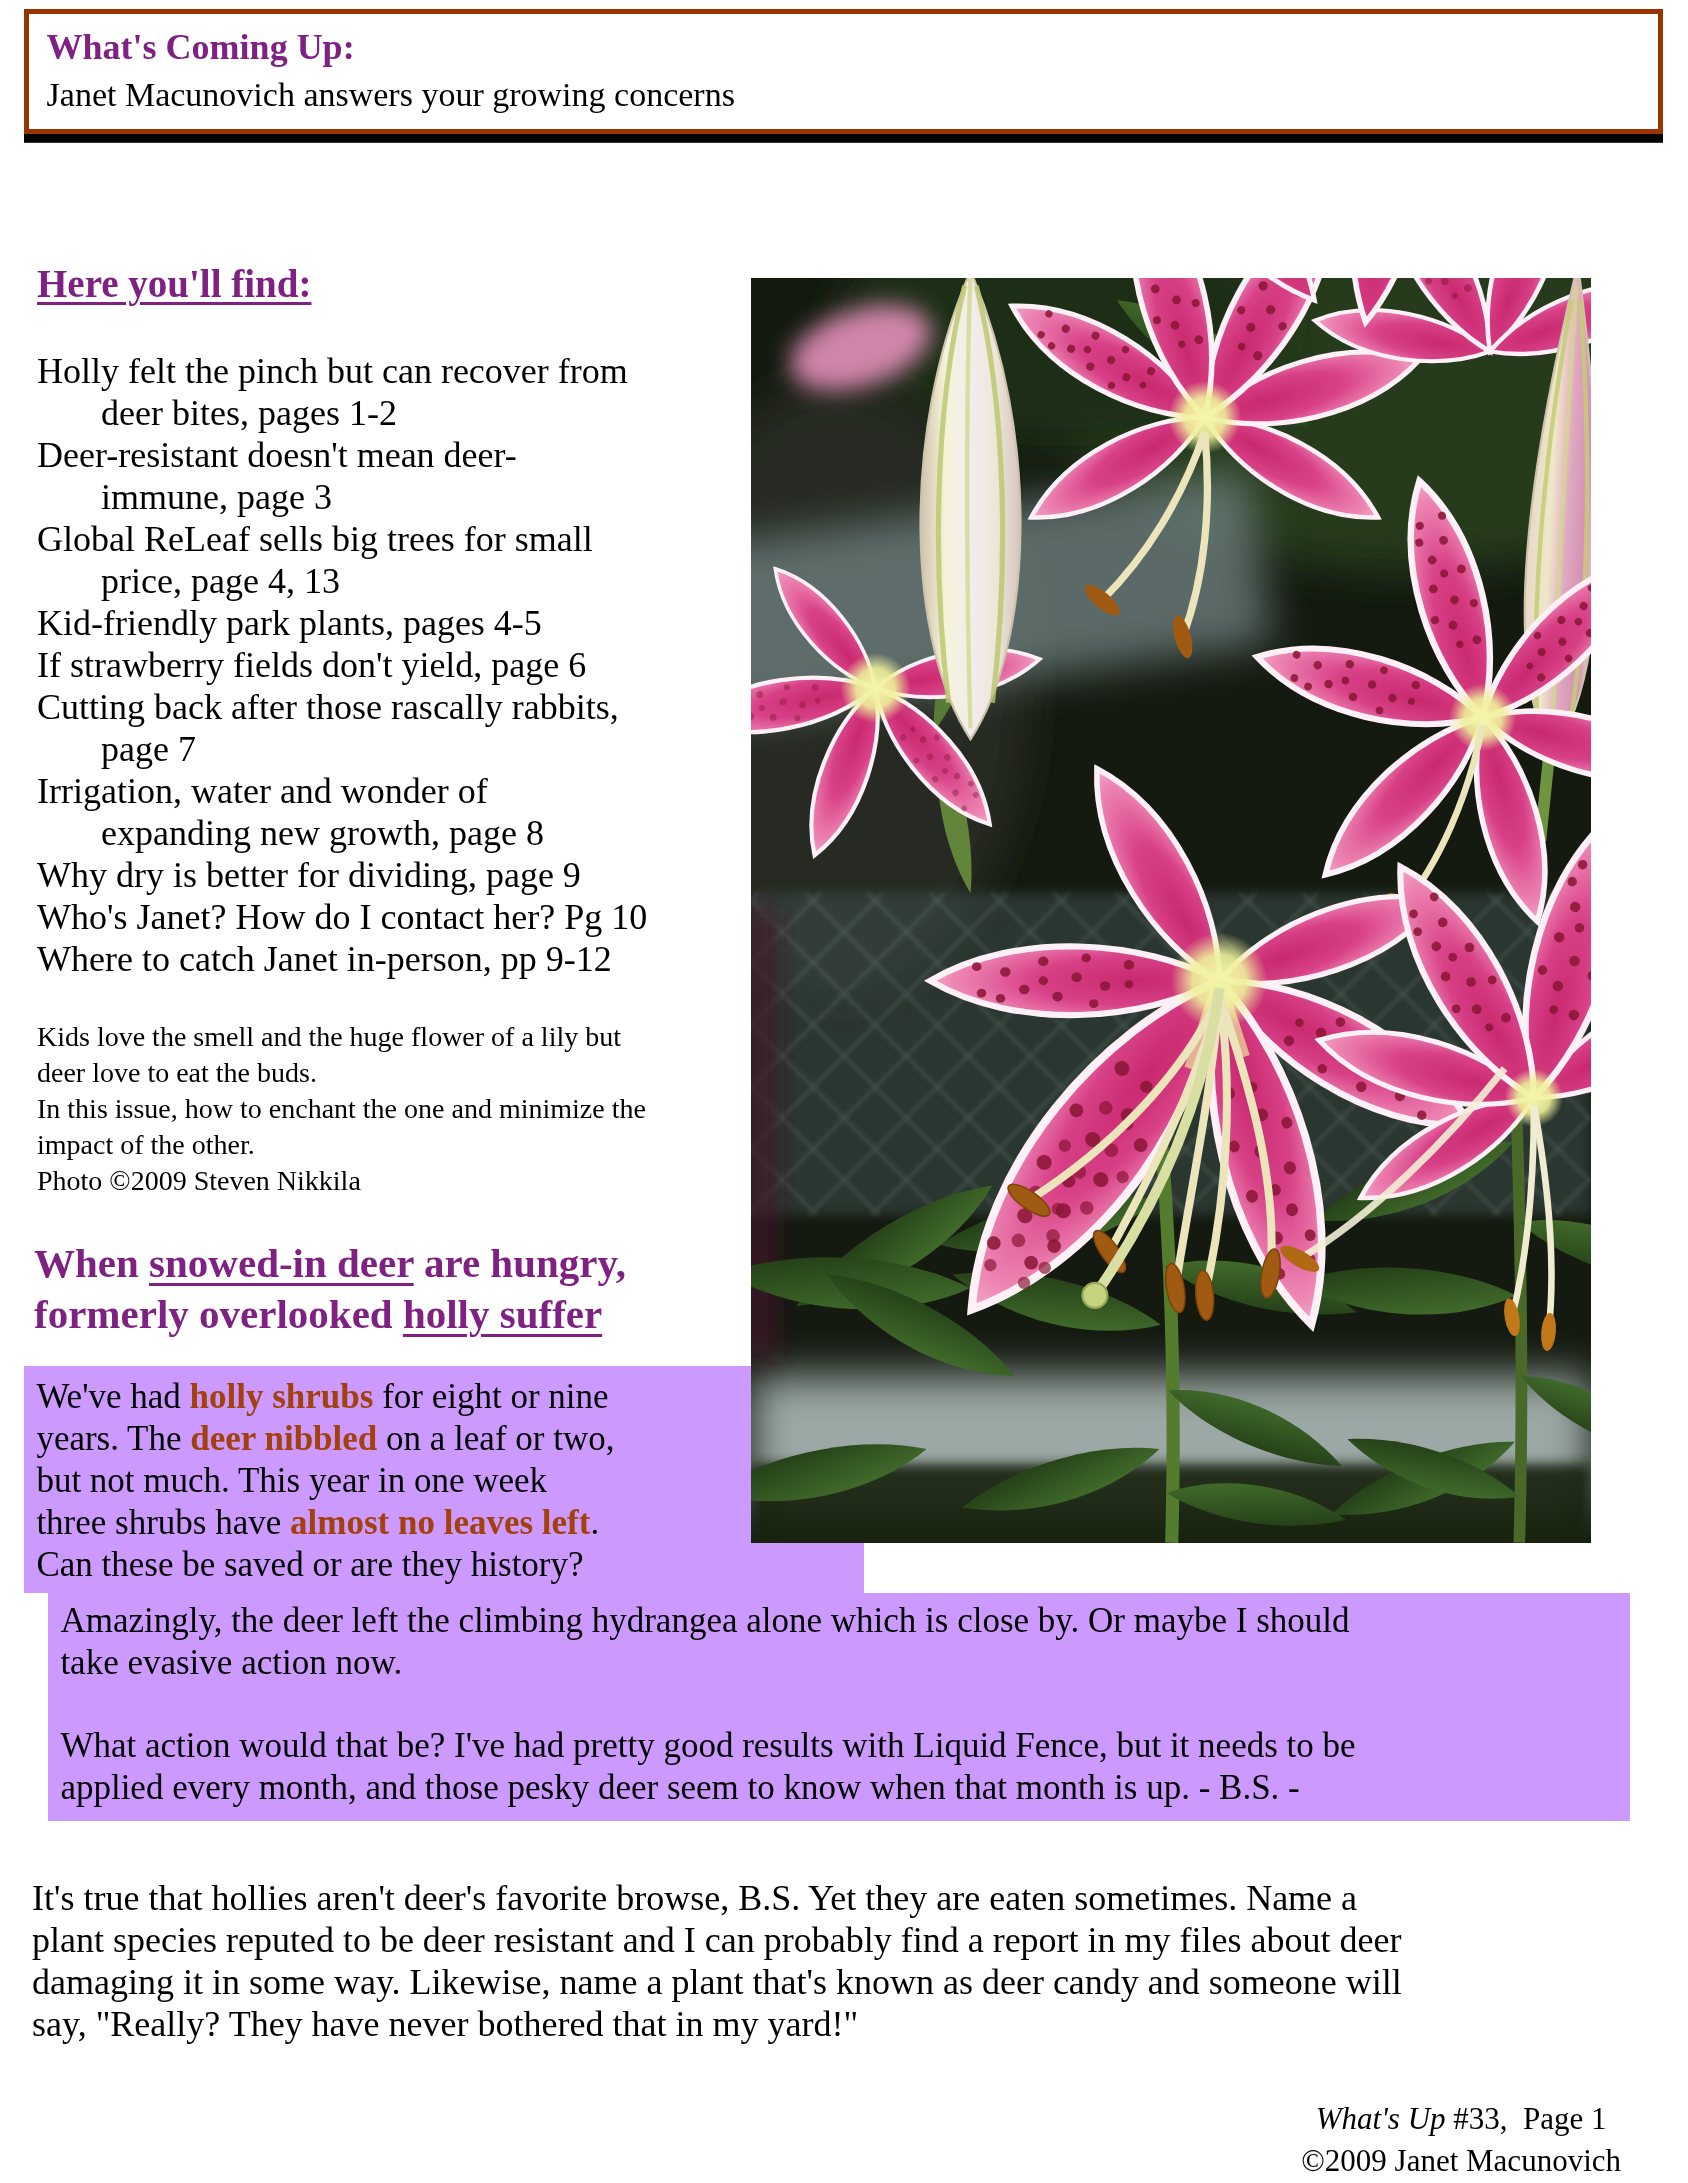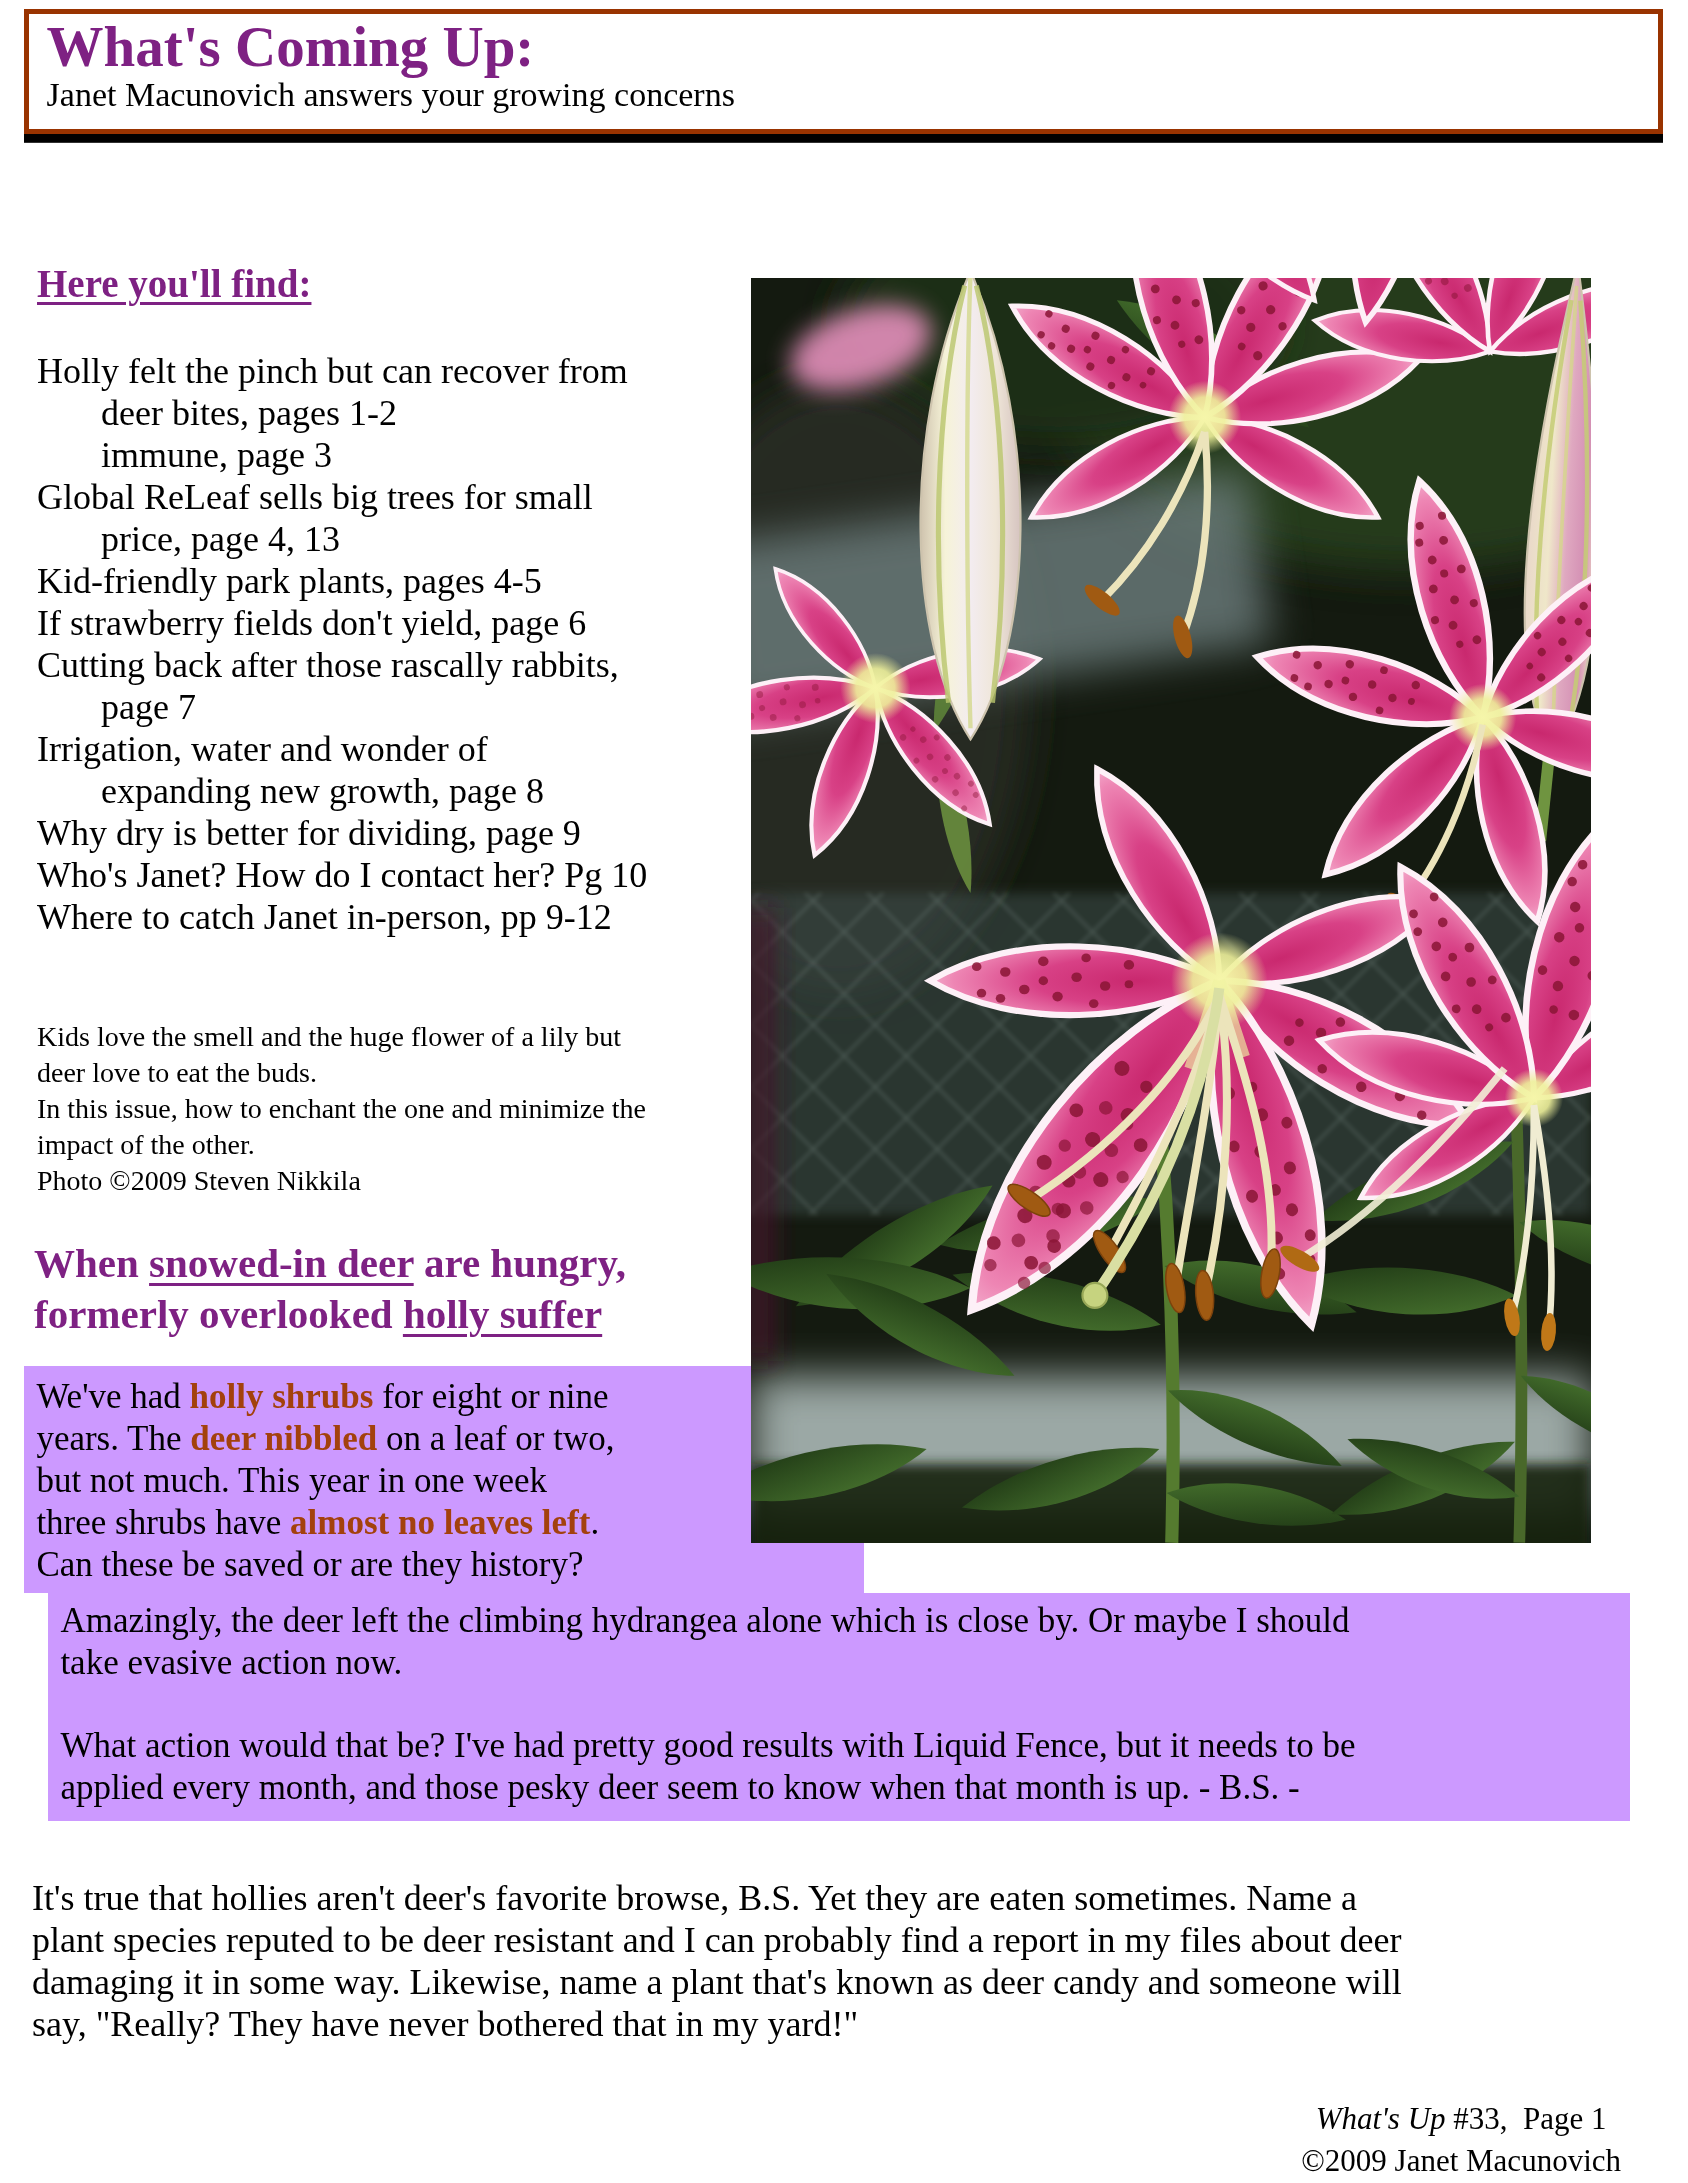--- a/index.html
+++ b/index.html
@@ -20,21 +20,21 @@
   }
   
   .masthead{
     position:absolute; left:24px; top:8.8px; width:1639px; box-sizing:border-box;
     border:5.9px solid var(--masthead-border);
     box-shadow:0 8.8px 0 #000000;
     background:#fff;
     padding:5.9px 17.6px 13px 17.6px;
   }
   .masthead-title{
-    font-size:57px; line-height:54px; font-weight:bold; color:var(--purple);
+    font-size:36px; line-height:54px; font-weight:bold; color:var(--purple);
   }
   .masthead-sub{ font-size:34px; line-height:42px; }
   
   .toc-heading{
     position:absolute; left:37px; top:261px;
     font-size:39px; font-weight:bold; color:var(--purple);
     text-decoration:underline; text-decoration-thickness:2.9px; text-underline-offset:5.1px;
   }
   .toc-list{
     position:absolute; left:37px; top:350px; width:725px;
@@ -97,20 +97,21 @@
 
   <div class="masthead">
     <div class="masthead-title">What's Coming Up:</div>
     <div class="masthead-sub">Janet Macunovich answers your growing concerns</div>
   </div>
 
   <div class="toc-heading">Here you'll find:</div>
   <div class="toc-list">
       <div class="line">Holly felt the pinch but can recover from</div>
       <div class="line indent">deer bites, pages 1-2</div>
+      <div class="line">Deer-resistant doesn't mean deer-</div>
       <div class="line indent">immune, page 3</div>
       <div class="line">Global ReLeaf sells big trees for small</div>
       <div class="line indent">price, page 4, 13</div>
       <div class="line">Kid-friendly park plants, pages 4-5</div>
       <div class="line">If strawberry fields don't yield, page 6</div>
       <div class="line">Cutting back after those rascally rabbits,</div>
       <div class="line indent">page 7</div>
       <div class="line">Irrigation, water and wonder of</div>
       <div class="line indent">expanding new growth, page 8</div>
       <div class="line">Why dry is better for dividing, page 9</div>

